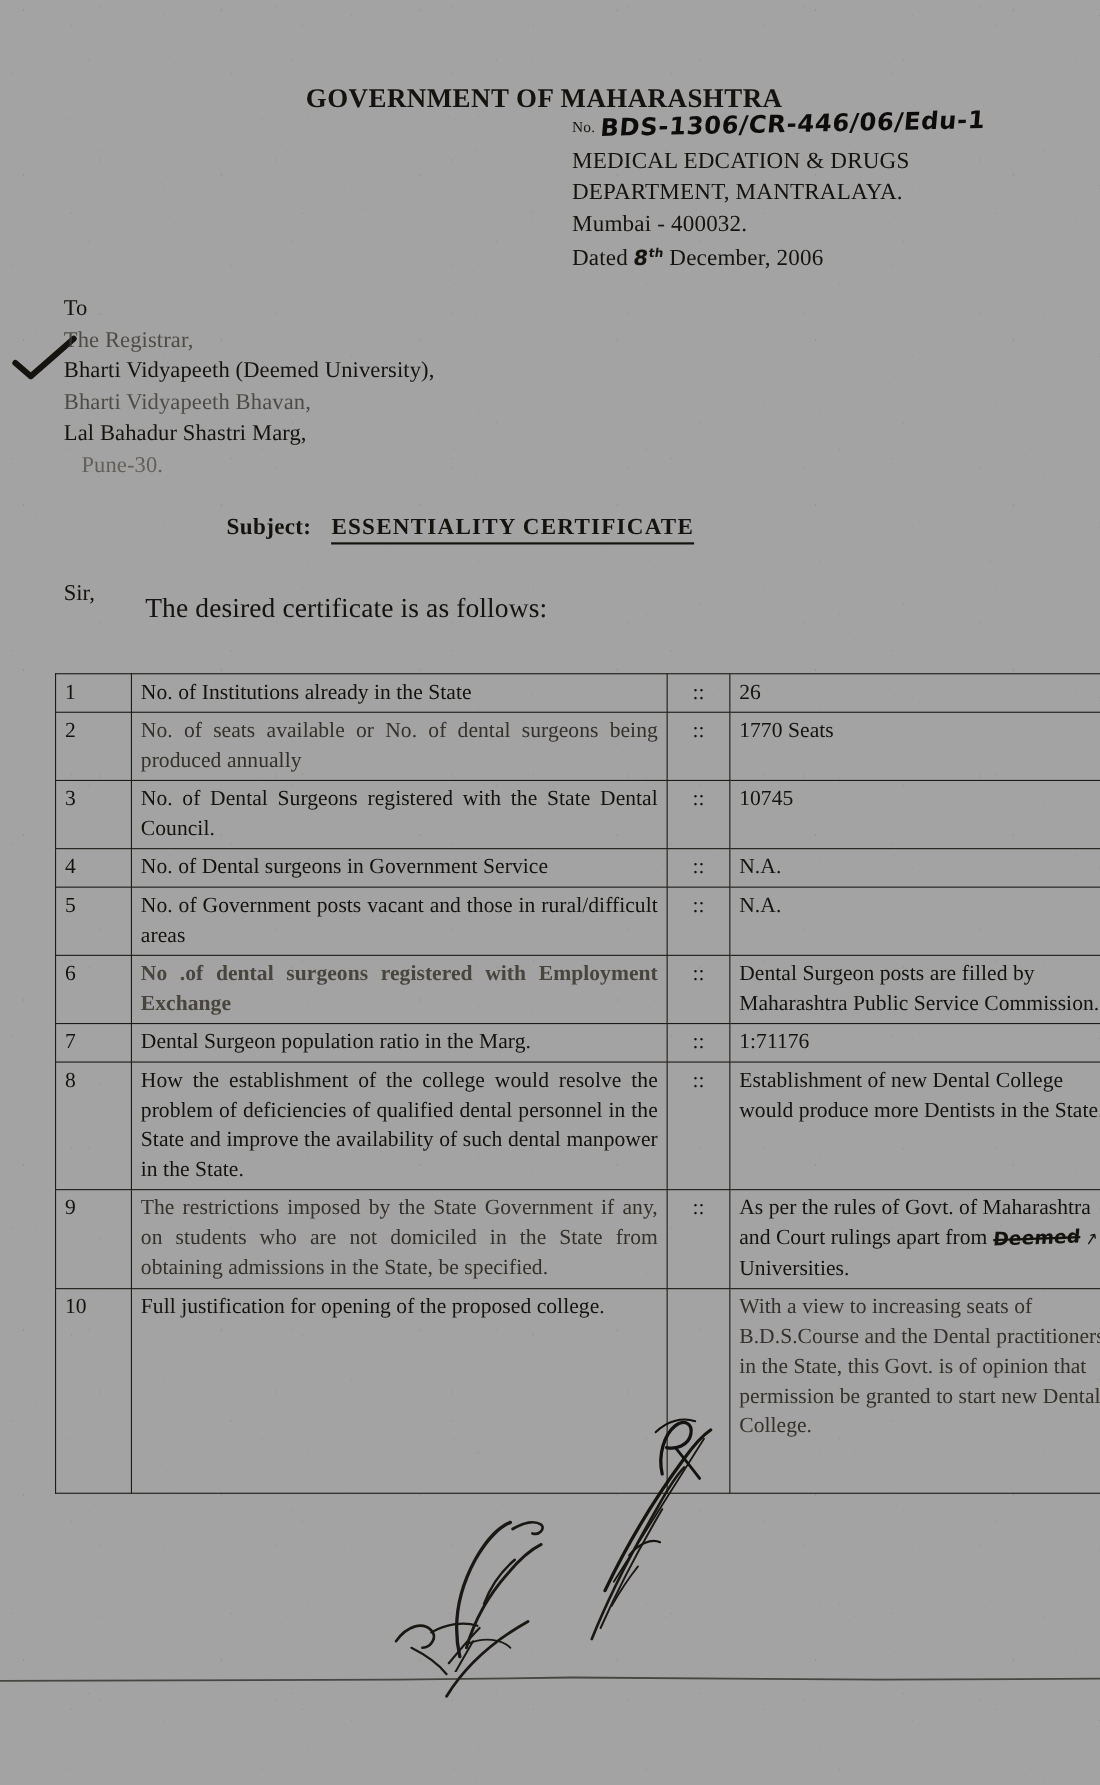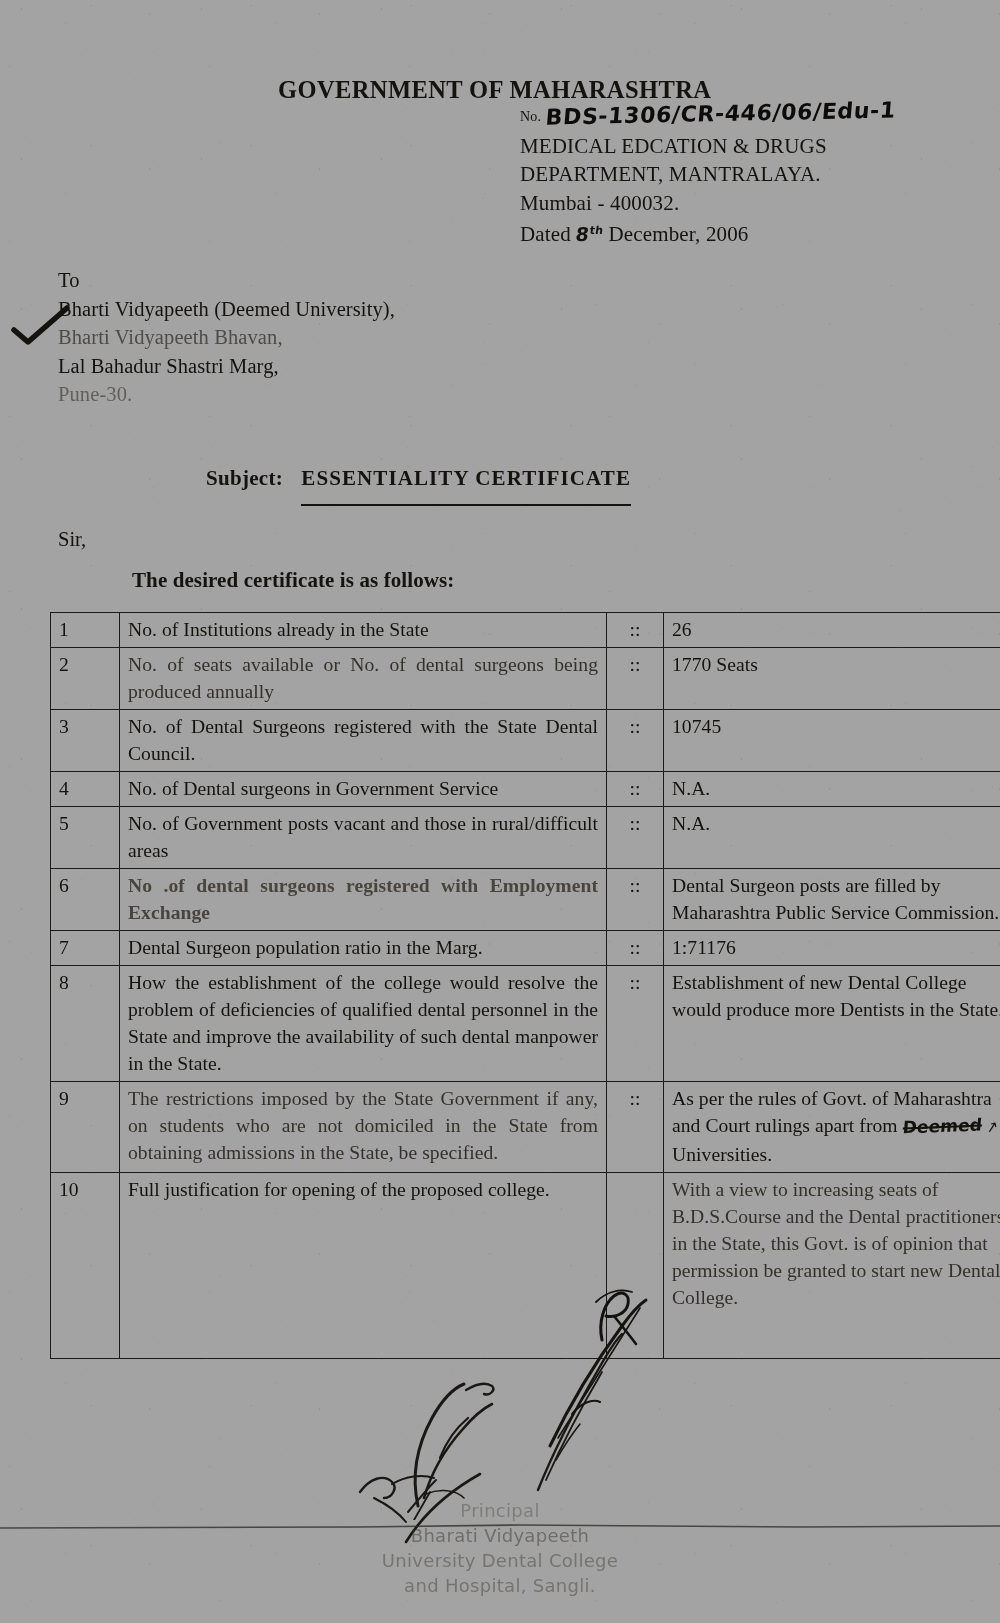--- a/index.html
+++ b/index.html
@@ -98,55 +98,54 @@
 
   
   .to-block {
     position: absolute;
     left: 58px; top: 266px;
     font-size: 20.5px;
     line-height: 28.5px;
     letter-spacing: .1px;
   }
   .to-block .faded   { color: #3b3832; opacity: .82; }
-  .to-block .faded2  { color: #4a463e; opacity: .72; }
+  .to-block .faded2  { color: #4a463e; opacity: .72; margin-left: 16px; }
 
   .margin-check {
     position: absolute;
     left: 10px; top: 300px;
     width: 60px; height: 46px;
   }
 
   
   .subject-row {
     position: absolute;
     left: 206px; top: 466px;
     font-size: 21px;
     white-space: nowrap;
   }
   .subject-label { font-weight: bold; letter-spacing: .3px; }
   .subject-value {
     font-weight: bold;
     letter-spacing: 1.1px;
     border-bottom: 2.5px solid #15130f;
-    padding-bottom: 14px;
+    padding-bottom: 3px;
     margin-left: 13px;
   }
 
   .salutation {
     position: absolute;
     left: 58px; top: 528px;
     font-size: 20.5px;
   }
   .intro {
     position: absolute;
-    left: 132px; top: 568px;
-    font-size: 21px;
+    left: 132px; top: 540px;
+    font-size: 25px;
     letter-spacing: .1px;
-    font-weight: bold;
   }
 
   
   .cert-table {
     position: absolute;
     left: 50px; top: 612px;
     width: 903px;
     border-collapse: collapse;
     table-layout: fixed;
     font-size: 19.6px;
@@ -235,20 +234,21 @@
       <span>December, 2006</span>
     </div>
   </div>
 
   <svg class="margin-check" viewBox="0 0 60 46">
     <path d="M4 30 L18 42 L57 8" fill="none" stroke="#15130f" stroke-width="5.5" stroke-linecap="round" stroke-linejoin="round"></path>
   </svg>
 
   <div class="to-block">
     <div>To</div>
+    <div class="faded">The Registrar,</div>
     <div>Bharti Vidyapeeth (Deemed University),</div>
     <div class="faded">Bharti Vidyapeeth Bhavan,</div>
     <div>Lal Bahadur Shastri Marg,</div>
     <div class="faded2">Pune-30.</div>
   </div>
 
   <div class="subject-row">
     <span class="subject-label">Subject:</span>
     <span class="subject-value">ESSENTIALITY CERTIFICATE</span>
   </div>
@@ -376,20 +376,14 @@
       <path d="M62 16 C76 8, 92 6, 104 10" stroke-width="2"></path>
       <path d="M44 30 C56 36, 68 44, 76 54" stroke-width="2"></path>
       <path d="M96 26 C110 20, 126 22, 134 30" stroke-width="1.6"></path>
     </g>
   </svg>
 
   <svg class="sig-overlay" style="left:0px; top:1520px; width:1000px; height:14px;" viewBox="0 0 1000 14" preserveAspectRatio="none">
     <path d="M0 8 L360 7 L520 5 L800 7 L1000 6" fill="none" stroke="#2a2721" stroke-width="1.6" opacity=".75"></path>
   </svg>
 
-  <div class="footer-stamp">
-    <div class="l1">Principal</div>
-    <div class="l2">Bharati Vidyapeeth</div>
-    <div class="l3">University Dental College</div>
-    <div class="l3">and Hospital, Sangli.</div>
-  </div>
 
 </div>
 
 </body></html>

